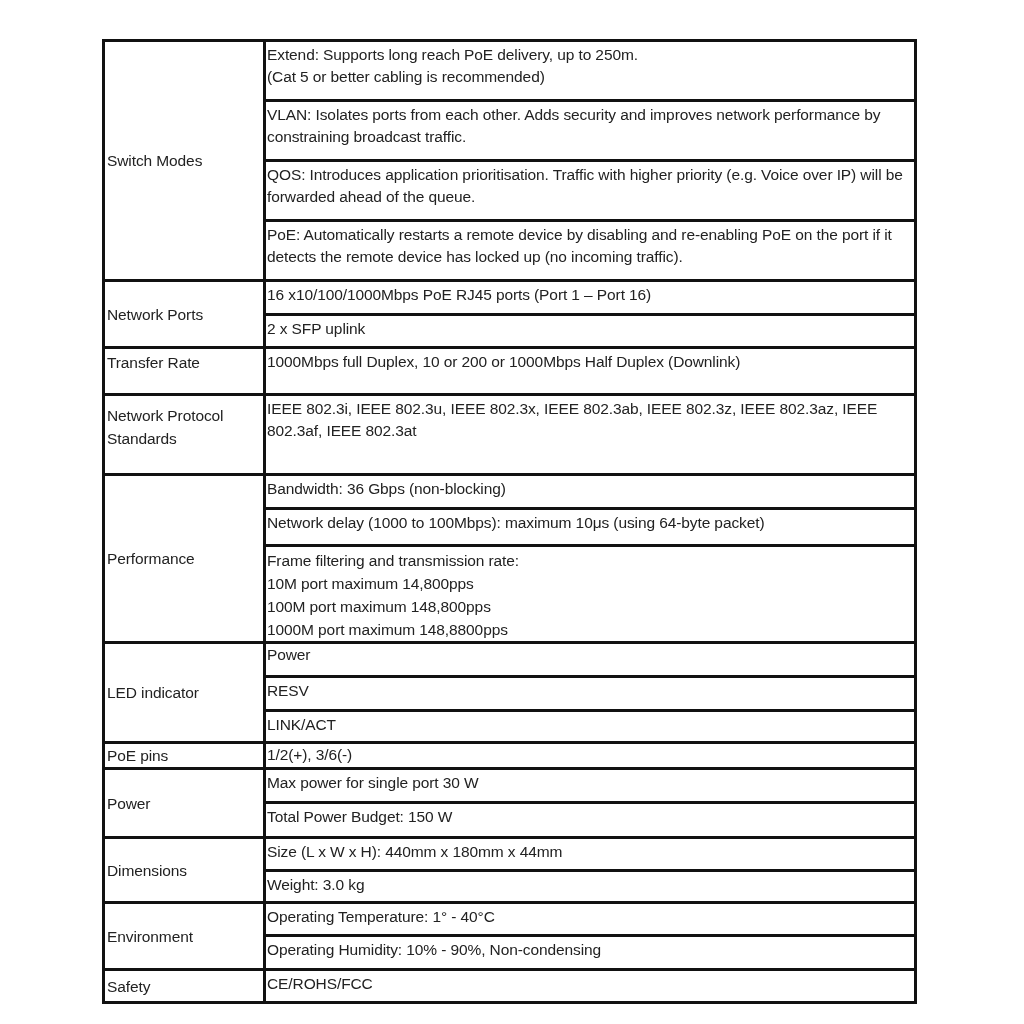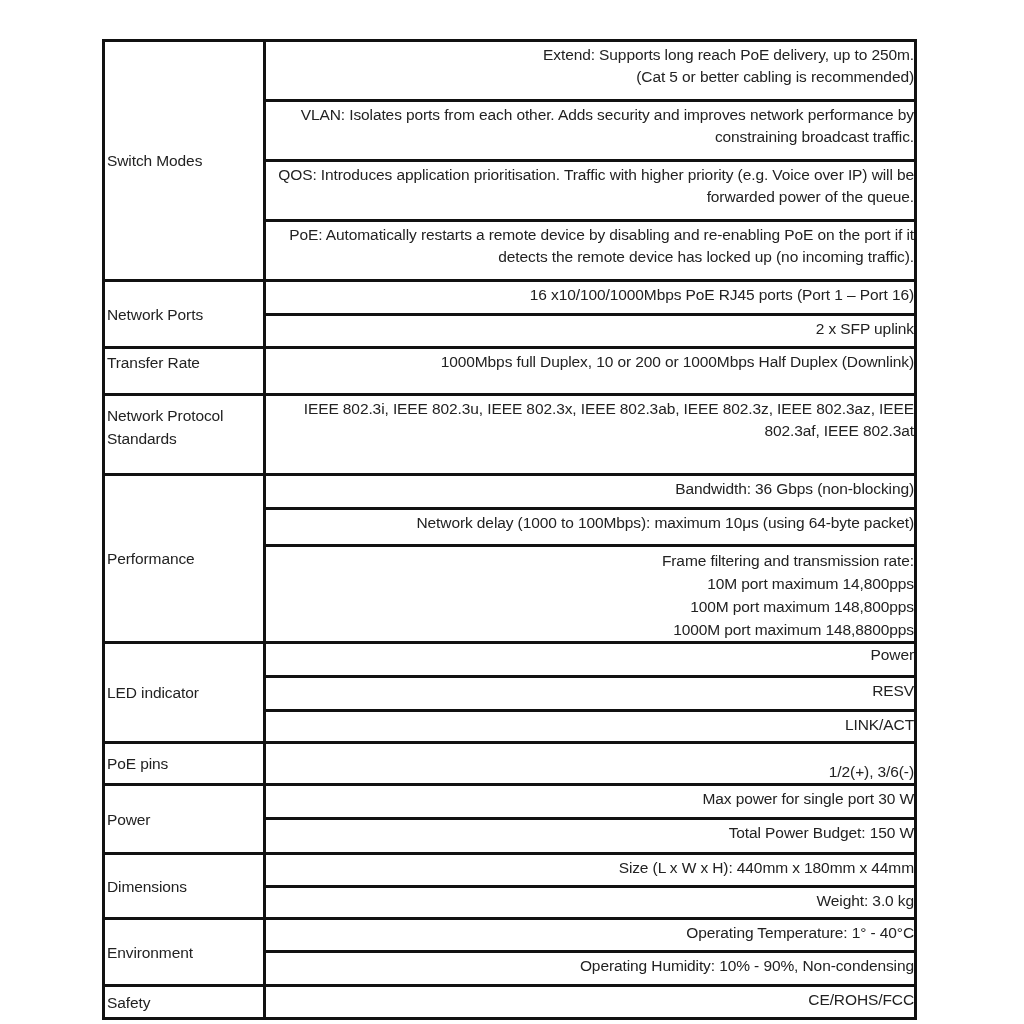--- a/index.html
+++ b/index.html
@@ -4,39 +4,39 @@
 <style>
   html, body { margin:0; padding:0; background:#ffffff; }
   body { width:1024px; height:1024px; position:relative; overflow:hidden;
          font-family:"Liberation Sans", "DejaVu Sans", sans-serif; color:#222; }
   #spec-table { position:absolute; left:102px; top:39px; width:815px;
                 border-collapse:collapse; table-layout:fixed; }
   #spec-table td { border:3px solid #111; padding:0 0 0 1px; vertical-align:top;
                    font-size:15.5px; line-height:22px; letter-spacing:-0.1px; }
   #spec-table td.cat { width:154px; text-align:left; vertical-align:middle;
                        padding:0 2px; line-height:23px; }
-  #spec-table td.val { padding-top:2px;text-align:right; }
+  #spec-table td.val { padding-top:2px; }
   .pre { white-space:pre-line; }
 </style>
 </head>
 <body>
 
 <table id="spec-table">
   <tbody>
 
     <tr style="height:60px">
       <td class="cat" rowspan="4">Switch Modes</td>
       <td class="val pre">Extend: Supports long reach PoE delivery, up to 250m.
 (Cat 5 or better cabling is recommended)</td>
     </tr>
     <tr style="height:60px">
       <td class="val">VLAN: Isolates ports from each other. Adds security and improves network performance by constraining broadcast traffic.</td>
     </tr>
     <tr style="height:60px">
-      <td class="val">QOS: Introduces application prioritisation. Traffic with higher priority (e.g. Voice over IP) will be forwarded power of the queue.</td>
+      <td class="val">QOS: Introduces application prioritisation. Traffic with higher priority (e.g. Voice over IP) will be forwarded ahead of the queue.</td>
     </tr>
     <tr style="height:60px">
       <td class="val">PoE: Automatically restarts a remote device by disabling and re-enabling PoE on the port if it detects the remote device has locked up (no incoming traffic).</td>
     </tr>
 
     <tr style="height:34px">
       <td class="cat" rowspan="2">Network Ports</td>
       <td class="val">16 x10/100/1000Mbps PoE RJ45 ports (Port 1 – Port 16)</td>
     </tr>
     <tr style="height:33px">
@@ -73,21 +73,21 @@
     </tr>
     <tr style="height:34px">
       <td class="val">RESV</td>
     </tr>
     <tr style="height:32px">
       <td class="val">LINK/ACT</td>
     </tr>
 
     <tr style="height:26px">
       <td class="cat">PoE pins</td>
-      <td class="val" style="padding-top:17px">1/2(+), 3/6(-)</td>
+      <td class="val" style="padding-top:0">1/2(+), 3/6(-)</td>
     </tr>
 
     <tr style="height:34px">
       <td class="cat" rowspan="2">Power</td>
       <td class="val">Max power for single port 30 W</td>
     </tr>
     <tr style="height:35px">
       <td class="val">Total Power Budget: 150 W</td>
     </tr>
 

